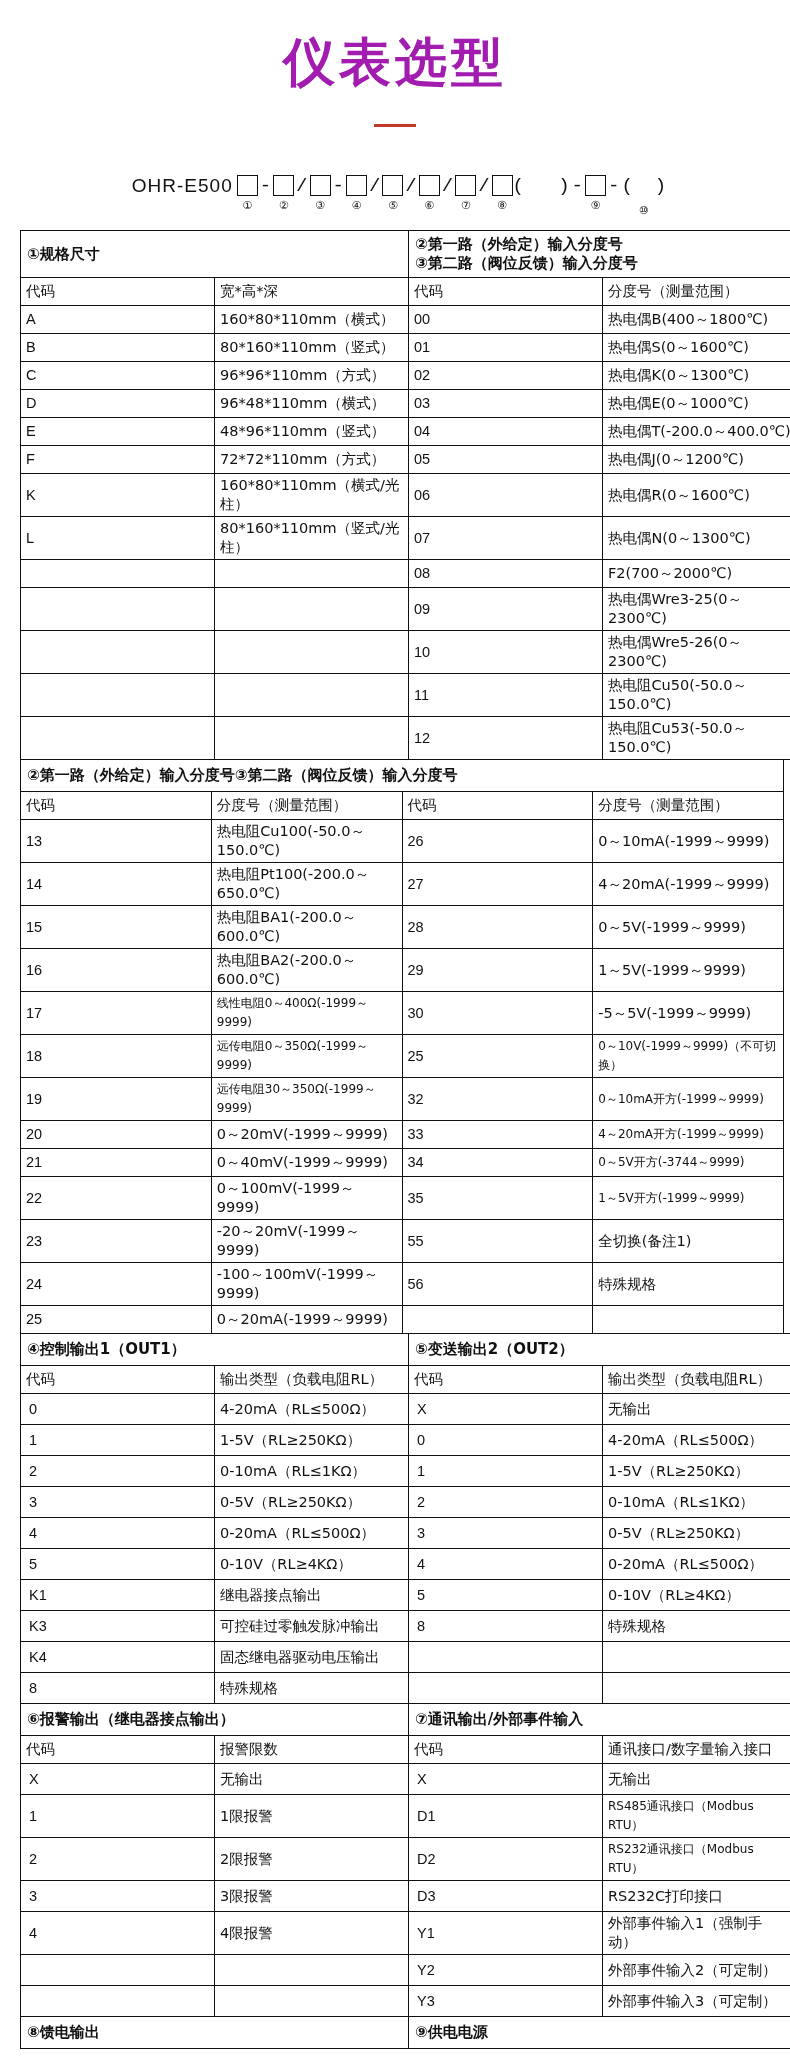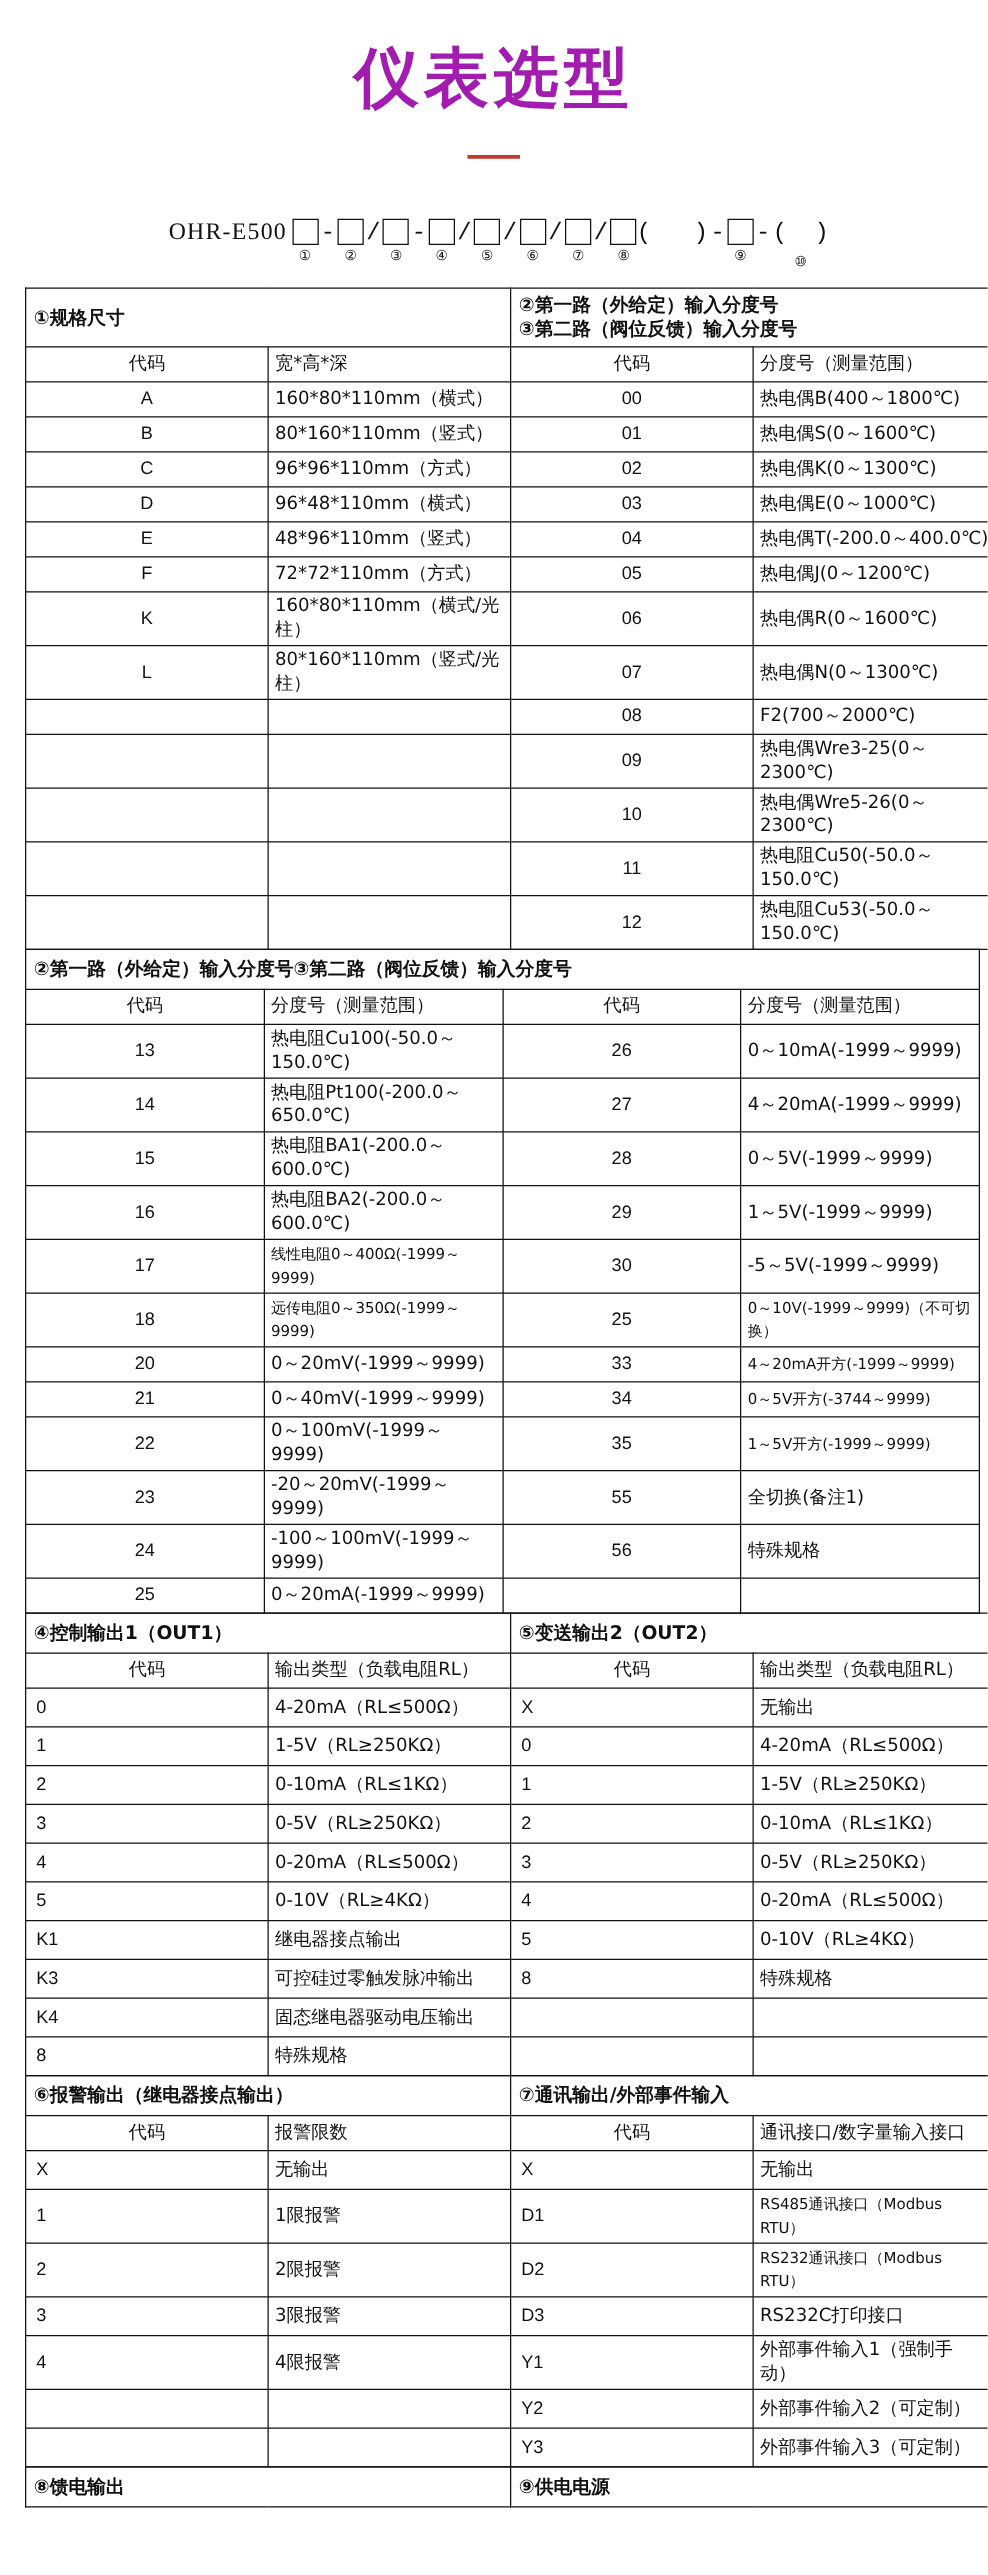--- a/index.html
+++ b/index.html
@@ -35,21 +35,21 @@
   }
   
   .model-row {
     margin: 44px 0 0 0;
     display: flex;
     align-items: flex-start;
     justify-content: center;
     padding-left: 8px;
   }
   .model-name {
-    font-family: Liberation Serif, serif;
+    font-family: Liberation Sans, sans-serif;
     font-size: 19px;
     line-height: 30px;
     letter-spacing: 1px;
     margin-right: 4px;
   }
   .slots {
     display: flex;
     align-items: flex-start;
   }
   .slot {
@@ -118,21 +118,20 @@
   .sec-head td {
     font-weight: bold;
     font-size: 15px;
     padding: 4px 6px;
   }
   .col-head td {
     font-weight: normal;
   }
   .code-col {
     width: 52px;
-    text-align: center;
   }
   .code-col-l {
     width: 52px;
     text-align: left;
     padding-left: 8px !important;
   }
   .half {
     width: 375px;
   }
   .cjk { font-family: "DejaVu Sans", "Liberation Sans", sans-serif; }
@@ -350,20 +349,26 @@
       <td class="code-col">30</td>
       <td class="cjk">-5～5V(-1999～9999)</td>
     </tr>
     <tr>
       <td class="code-col">18</td>
       <td class="cjk small">远传电阻0～350Ω(-1999～9999)</td>
       <td class="code-col">25</td>
       <td class="cjk small">0～10V(-1999～9999)（不可切换）</td>
     </tr>
     <tr>
+      <td class="code-col">19</td>
+      <td class="cjk small">远传电阻30～350Ω(-1999～9999)</td>
+      <td class="code-col">32</td>
+      <td class="cjk small">0～10mA开方(-1999～9999)</td>
+    </tr>
+    <tr>
       <td class="code-col">20</td>
       <td class="cjk">0～20mV(-1999～9999)</td>
       <td class="code-col">33</td>
       <td class="cjk small">4～20mA开方(-1999～9999)</td>
     </tr>
     <tr>
       <td class="code-col">21</td>
       <td class="cjk">0～40mV(-1999～9999)</td>
       <td class="code-col">34</td>
       <td class="cjk small">0～5V开方(-3744～9999)</td>

